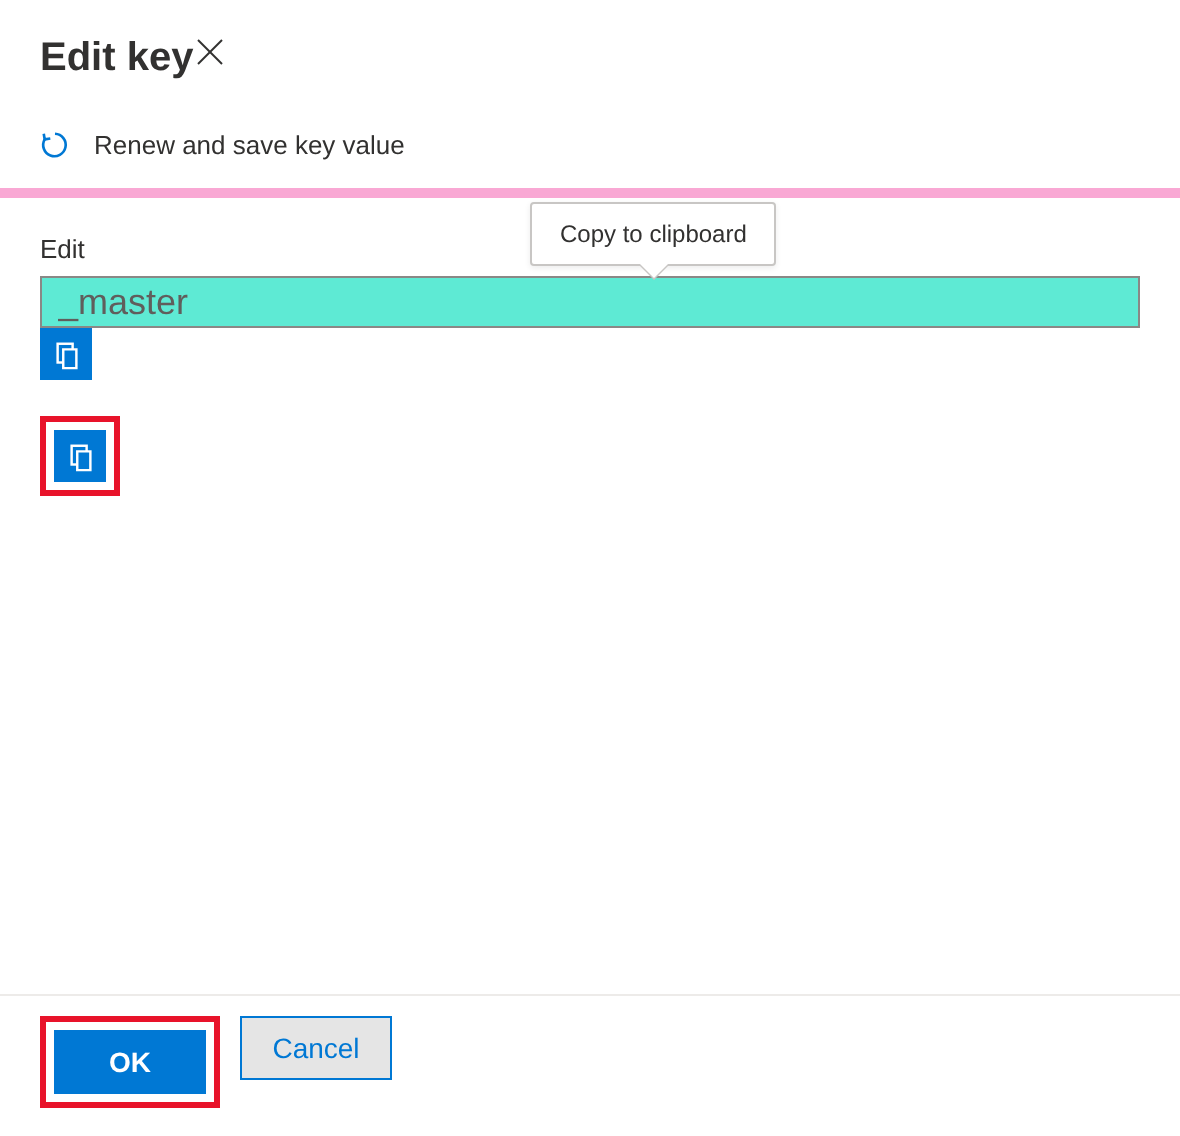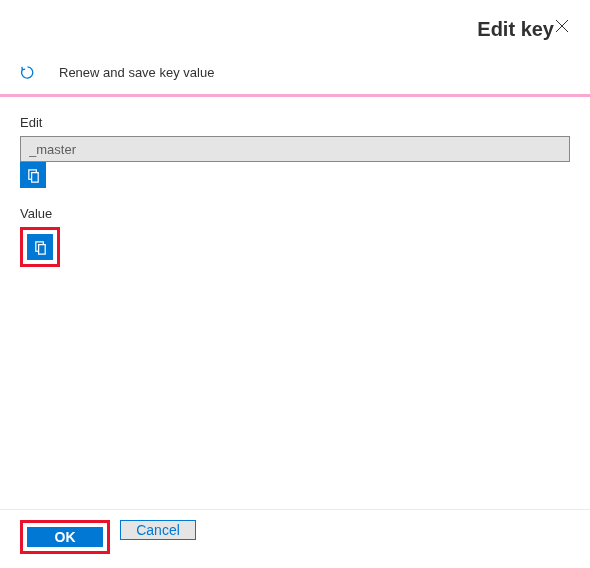--- a/index.html
+++ b/index.html
@@ -7,21 +7,21 @@
       width: 590px;
       height: 568px;
       font-family: "Segoe UI", Arial, sans-serif;
       background: #fff;
       color: #323130;
       position: relative;
     }
     .header {
       padding: 18px 20px 18px 20px;
       display: flex;
-      justify-content: flex-end;
+      justify-content: flex-start;
       align-items: flex-start;
     }
     .title {
       font-size: 20px;
       font-weight: 600;
       color: #323130;
     }
     .close-x {
       font-size: 18px;
       font-weight: 300;
@@ -30,22 +30,22 @@
       width: 16px;
       height: 16px;
       display: flex;
       align-items: center;
       justify-content: center;
     }
     .toolbar {
       padding: 6px 20px 14px 20px;
       display: flex;
       align-items: center;
-      gap: 24px;
-      border-bottom: 3px solid #f9a8d4;
+      gap: 12px;
+      border-bottom: 5px solid #f9a8d4;
     }
     .renew-icon {
       width: 15px;
       height: 15px;
       color: #0078d4;
     }
     .renew-text {
       font-size: 13px;
       color: #323130;
     }
@@ -55,24 +55,24 @@
     .field-block { margin-bottom: 18px; position: relative; }
     .field-label {
       font-size: 13px;
       color: #323130;
       margin-bottom: 6px;
     }
     .text-input {
       width: 100%;
       height: 26px;
       border: 1px solid #8a8886;
-      font-size: 13px;
+      font-size: 18px;
       padding: 2px 8px;
       color: #323130;
-      background: #e5e5e5;
+      background: #5eead4;
     }
     .text-input.disabled-look { color: #605e5c; }
     .copy-btn {
       width: 26px;
       height: 26px;
       background: #0078d4;
       display: flex;
       align-items: center;
       justify-content: center;
       cursor: pointer;
@@ -122,21 +122,21 @@
       position: absolute;
       bottom: 0;
       left: 0;
       right: 0;
       border-top: 1px solid #edebe9;
       padding: 10px 20px 14px 20px;
       display: flex;
       gap: 10px;
     }
     .btn {
-      height: 20px;
+      height: 32px;
       min-width: 76px;
       font-size: 14px;
       cursor: pointer;
       display: inline-flex;
       align-items: center;
       justify-content: center;
       border: 1px solid transparent;
     }
     .btn-primary {
       background: #0078d4;
@@ -171,32 +171,32 @@
   <svg class="renew-icon" width="15" height="15" viewBox="0 0 16 16">
     <path d="M 8 2 A 6 6 0 1 1 2.5 5" fill="none" stroke="#0078d4" stroke-width="1.4"></path>
     <path d="M 2 2 L 2.5 5 L 5.5 4.5" fill="none" stroke="#0078d4" stroke-width="1.4"></path>
   </svg>
   <span class="renew-text">Renew and save key value</span>
 </div>
 
 <div class="form-area">
 
   <div class="field-block">
+    <div class="tooltip" style="left:245px; top:-16px;">Copy to clipboard</div>
     <div class="field-label">Edit</div>
     <input type="text" class="text-input disabled-look" readonly="" value="_master" style="">
     <div class="copy-btn">
       <svg width="15" height="15" viewBox="0 0 16 16">
         <rect x="3" y="2" width="8" height="10" fill="none" stroke="#fff" stroke-width="1.3"></rect>
         <path d="M 6 5 L 13 5 L 13 15 L 6 15 Z" fill="#0078d4" stroke="#fff" stroke-width="1.3"></path>
       </svg>
     </div>
   </div>
 
   <div class="field-block">
-    <div class="field-label">Value</div>
     <div class="highlight-box">
       <div class="copy-btn">
         <svg width="15" height="15" viewBox="0 0 16 16">
           <rect x="3" y="2" width="8" height="10" fill="none" stroke="#fff" stroke-width="1.3"></rect>
           <path d="M 6 5 L 13 5 L 13 15 L 6 15 Z" fill="#0078d4" stroke="#fff" stroke-width="1.3"></path>
         </svg>
       </div>
     </div>
   </div>
 

